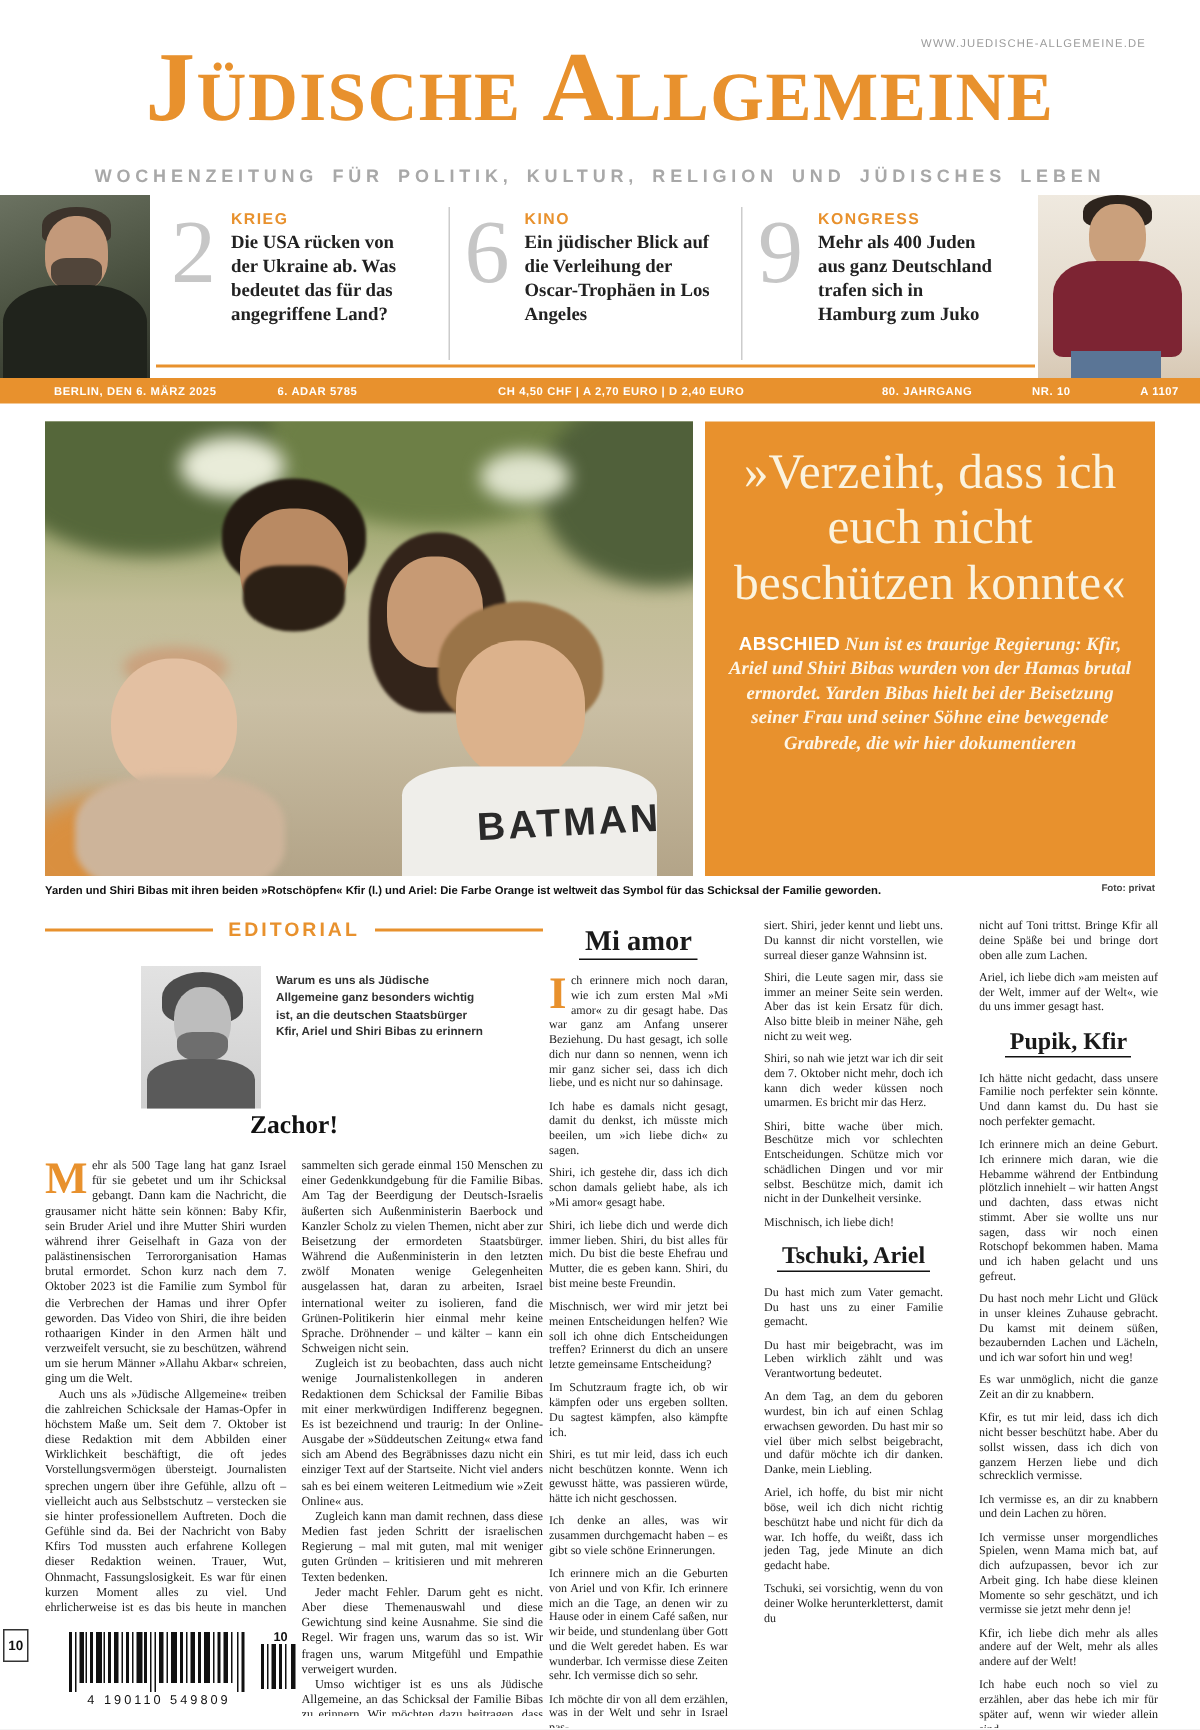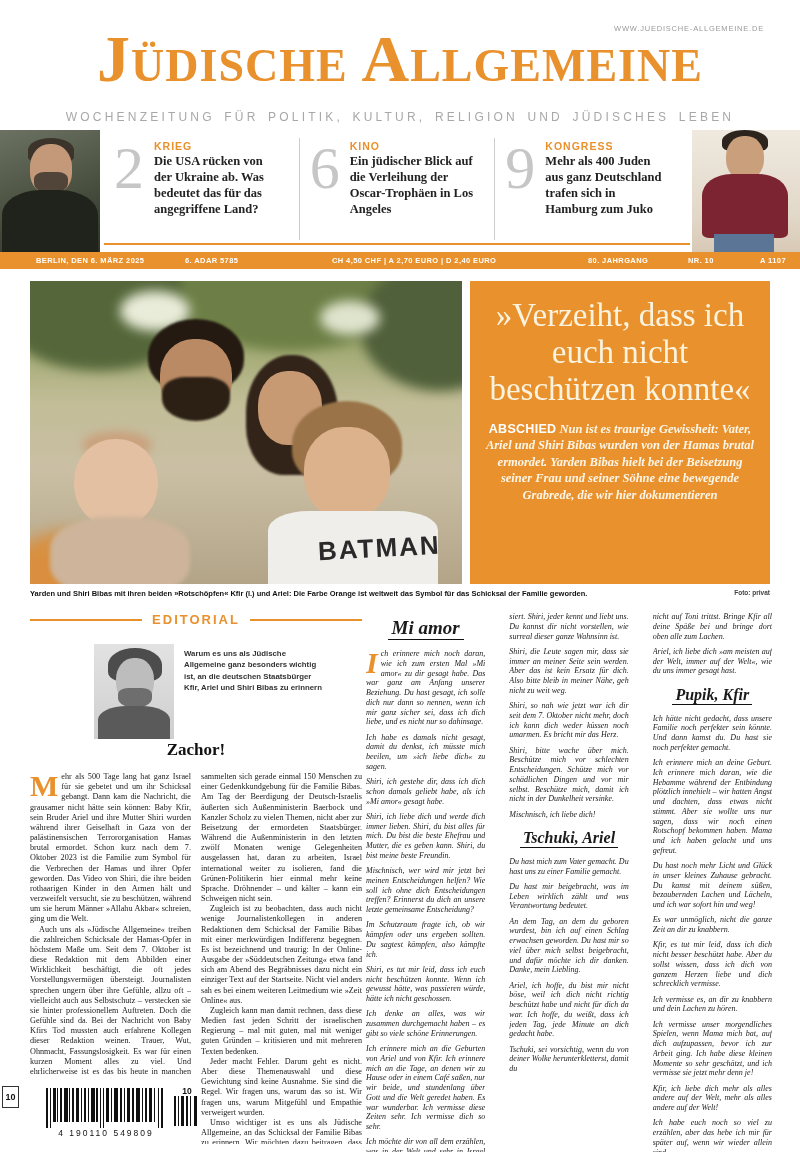--- a/index.html
+++ b/index.html
@@ -10,21 +10,21 @@
     font-family:"Liberation Serif", serif; color:#1a1a1a;
   }
   
   .site-url{ position:absolute; top:24px; right:36px; font-family:"Liberation Sans",sans-serif;
     font-size:7.5px; font-weight:normal; color:#9b9b9b; letter-spacing:.8px;}
   .masthead{ position:absolute; top:26px; left:0; width:800px; text-align:center;
     font-variant:small-caps; font-weight:bold; font-size:66px; line-height:1;
     color:#e8912d; letter-spacing:1px;}
   .subtitle{ position:absolute; top:110px; left:0; width:800px; text-align:center;
     font-family:"Liberation Sans",sans-serif; font-size:12px; color:#a8a8a8;
-    letter-spacing:3.2px; word-spacing:3px;}
+    letter-spacing:3.2px; word-spacing:3px;font-weight:bold;}
   
   .teaser-photo{ position:absolute; top:130px; height:122px; overflow:hidden;}
   .tp-left{ left:0; width:100px; background:linear-gradient(160deg,#6b7261 0%,#49503f 55%,#2e3229 100%);}
   .tp-left .head{ position:absolute; left:30px; top:14px; width:42px; height:50px; border-radius:46% 46% 42% 42%;
     background:#c3997a;}
   .tp-left .hair{ position:absolute; left:28px; top:8px; width:46px; height:24px; border-radius:50% 50% 20% 20%; background:#3c332b;}
   .tp-left .beard{ position:absolute; left:34px; top:42px; width:34px; height:22px; border-radius:30% 30% 50% 50%; background:#51453a;}
   .tp-left .torso{ position:absolute; left:2px; top:60px; width:96px; height:62px; border-radius:40% 40% 0 0; background:#20231c;}
   .tp-right{ left:692px; width:108px; background:linear-gradient(180deg,#efe9df 0%,#e2d8c9 70%,#d8c9b5 100%);}
   .tp-right .head{ position:absolute; left:34px; top:6px; width:38px; height:44px; border-radius:46%; background:#caa07c;}
@@ -105,21 +105,21 @@
   .dropcap{ float:left; font-weight:bold; color:#e8912d; font-size:30px; line-height:.82; padding:2px 3px 0 0;}
   
   .page-tab{ position:absolute; left:2px; top:1086px; width:17px; height:22px; border:1px solid #333;
     font-family:"Liberation Sans",sans-serif; font-size:9px; font-weight:bold; text-align:center; line-height:20px; color:#111;}
   .barcode{ position:absolute; left:46px; top:1088px; width:160px; height:54px;}
   .bc-digits{ position:absolute; left:0px; top:40px; width:120px; text-align:center;
     font-family:"Liberation Sans",sans-serif; font-size:8.5px; letter-spacing:2px; color:#111;}
   .bc-addon-label{ position:absolute; left:128px; top:-2px; width:26px; text-align:center;
     font-family:"Liberation Sans",sans-serif; font-size:8.5px; font-weight:bold; color:#111;}
   
-  .sp-cols{ position:absolute; left:366px; top:612px; width:406px; height:540px; display:flex; gap:24px;font-style:italic;}
+  .sp-cols{ position:absolute; left:366px; top:612px; width:406px; height:540px; display:flex; gap:24px;}
   .sp-col{ flex:1; font-size:8px; line-height:1.22; text-align:justify; overflow:hidden;}
   .sp-col p{ margin-bottom:5.5px;}
   .sp-title{ text-align:center; margin:4px 0 10px 0;}
   .sp-title span{ font-weight:bold; font-size:19px; border-bottom:1.6px solid #111; padding:0 4px 1px 4px;}
   .sp-heading{ text-align:center; margin:9px 0 9px 0;}
   .sp-heading span{ font-weight:bold; font-size:16px; border-bottom:1.5px solid #111; padding:0 3px 1px 3px;}
 </style>
 </head>
 <body>
 
@@ -194,21 +194,21 @@
     <div class="tod-hair"></div>
     <div class="tod-face"></div>
     <div class="tod-shirt"></div>
     <div class="shirt-text">BATMAN</div>
   </div>
 
   <div class="lead-box">
     <div class="lead-headline">»Verzeiht, dass ich euch nicht beschützen konnte«</div>
     <div class="lead-stand">
       <span class="lead-kicker">ABSCHIED</span>
-      <span class="st">Nun ist es traurige Gewissheit: Vater, Ariel und Shiri Bibas wurden von der Hamas brutal ermordet. Yarden Bibas hielt bei der Beisetzung seiner Frau und seiner Söhne eine bewegende Grabrede, die wir hier dokumentieren</span>
+      <span class="st">Nun ist es traurige Regierung: Kfir, Ariel und Shiri Bibas wurden von der Hamas brutal ermordet. Yarden Bibas hielt bei der Beisetzung seiner Frau und seiner Söhne eine bewegende Grabrede, die wir hier dokumentieren</span>
     </div>
   </div>
 
   <div class="caption">Yarden und Shiri Bibas mit ihren beiden »Rotschöpfen« Kfir (l.) und Ariel: Die Farbe Orange ist weltweit das Symbol für das Schicksal der Familie geworden.</div>
   <div class="credit">Foto: privat</div>
 
   <div class="ed-header">
     <div class="rule"></div>
     <div class="ed-label">EDITORIAL</div>
     <div class="rule"></div>

